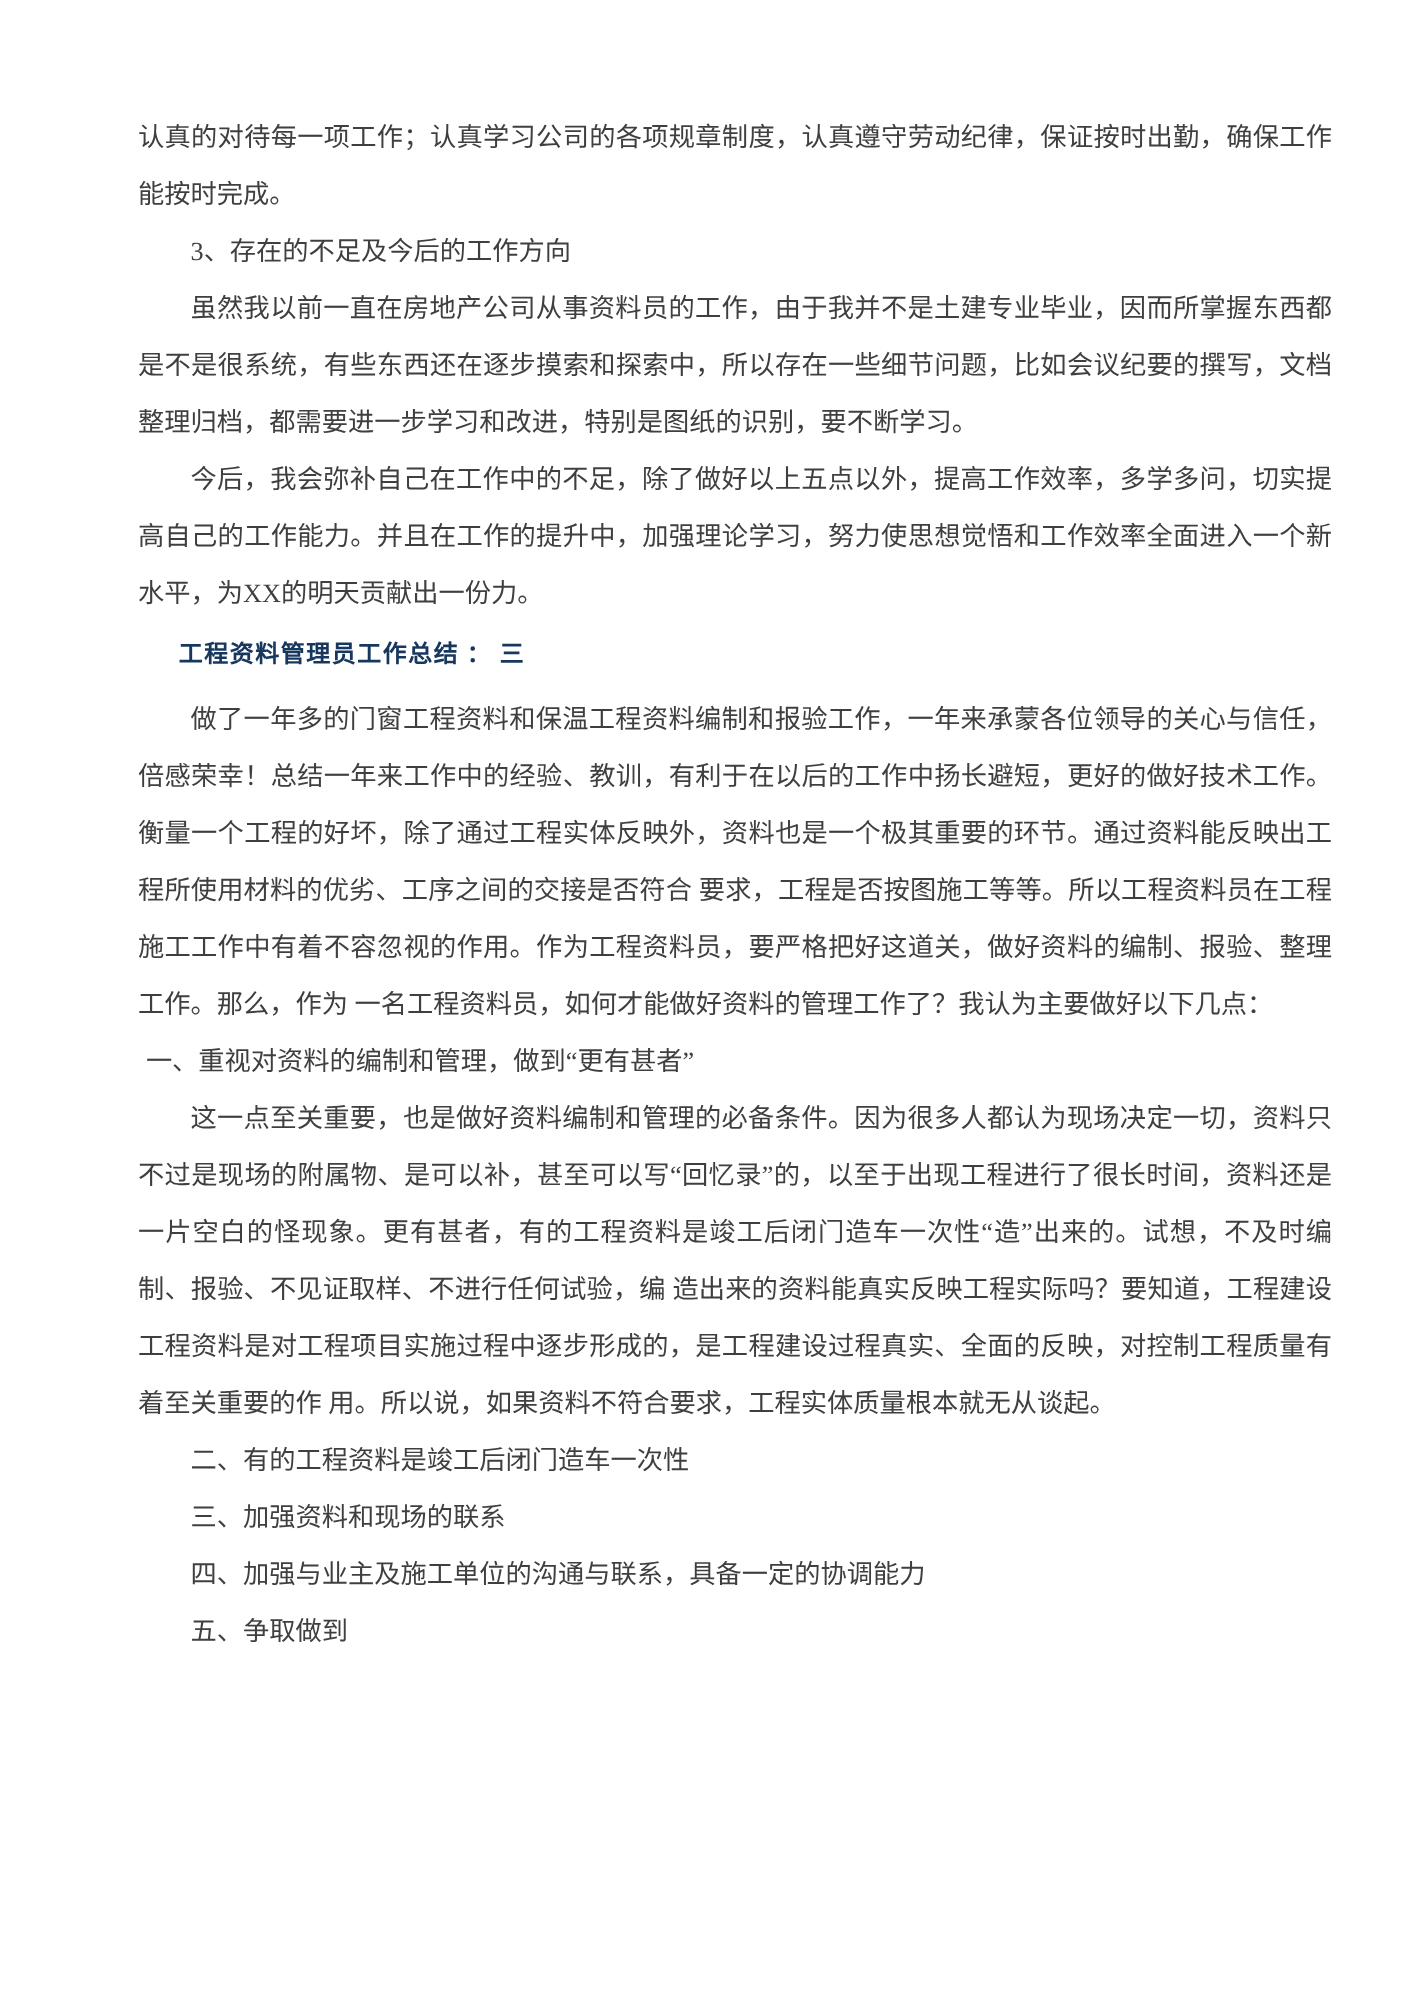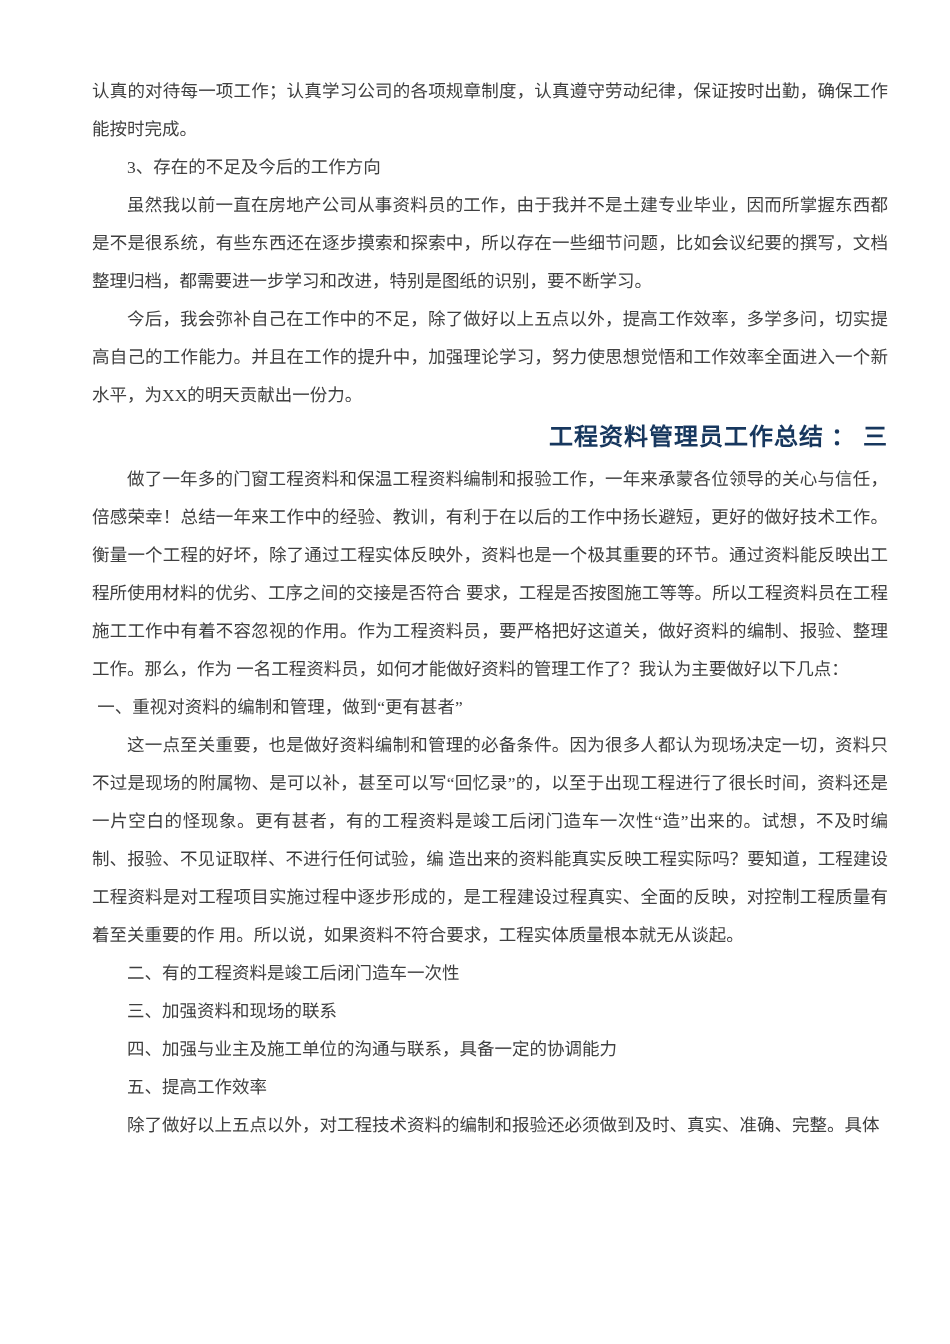--- a/index.html
+++ b/index.html
@@ -28,37 +28,36 @@
   }
   .indent {
     text-indent: 2em;
   }
   .small-indent {
     text-indent: 0.3em;
   }
   .h-section {
     color: #17375e;
     font-weight: bold;
-    font-size: 24px;
+    font-size: 16px;
     line-height: 46px;
     text-indent: 1.7em;
     letter-spacing: 1px;
-    text-align: right;
+    text-align: left;
   }
 </style>
 </head>
 <body>
 
 <div class="page">
   <p>认真的对待每一项工作；认真学习公司的各项规章制度，认真遵守劳动纪律，保证按时出勤，确保工作能按时完成。</p>
   <p class="indent">3、存在的不足及今后的工作方向</p>
   <p class="indent">虽然我以前一直在房地产公司从事资料员的工作，由于我并不是土建专业毕业，因而所掌握东西都是不是很系统，有些东西还在逐步摸索和探索中，所以存在一些细节问题，比如会议纪要的撰写，文档整理归档，都需要进一步学习和改进，特别是图纸的识别，要不断学习。</p>
   <p class="indent">今后，我会弥补自己在工作中的不足，除了做好以上五点以外，提高工作效率，多学多问，切实提高自己的工作能力。并且在工作的提升中，加强理论学习，努力使思想觉悟和工作效率全面进入一个新水平，为XX的明天贡献出一份力。</p>
   <p class="h-section">工程资料管理员工作总结 ： 三</p>
   <p class="indent">做了一年多的门窗工程资料和保温工程资料编制和报验工作，一年来承蒙各位领导的关心与信任，倍感荣幸！总结一年来工作中的经验、教训，有利于在以后的工作中扬长避短，更好的做好技术工作。衡量一个工程的好坏，除了通过工程实体反映外，资料也是一个极其重要的环节。通过资料能反映出工程所使用材料的优劣、工序之间的交接是否符合 要求，工程是否按图施工等等。所以工程资料员在工程施工工作中有着不容忽视的作用。作为工程资料员，要严格把好这道关，做好资料的编制、报验、整理工作。那么，作为 一名工程资料员，如何才能做好资料的管理工作了？我认为主要做好以下几点：</p>
   <p class="small-indent">一、重视对资料的编制和管理，做到“更有甚者”</p>
   <p class="indent">这一点至关重要，也是做好资料编制和管理的必备条件。因为很多人都认为现场决定一切，资料只不过是现场的附属物、是可以补，甚至可以写“回忆录”的，以至于出现工程进行了很长时间，资料还是一片空白的怪现象。更有甚者，有的工程资料是竣工后闭门造车一次性“造”出来的。试想，不及时编制、报验、不见证取样、不进行任何试验，编 造出来的资料能真实反映工程实际吗？要知道，工程建设工程资料是对工程项目实施过程中逐步形成的，是工程建设过程真实、全面的反映，对控制工程质量有着至关重要的作 用。所以说，如果资料不符合要求，工程实体质量根本就无从谈起。</p>
   <p class="indent">二、有的工程资料是竣工后闭门造车一次性</p>
   <p class="indent">三、加强资料和现场的联系</p>
   <p class="indent">四、加强与业主及施工单位的沟通与联系，具备一定的协调能力</p>
-  <p class="indent">五、提高工作效率</p>
-  <p class="indent">除了做好以上五点以外，对工程技术资料的编制和报验还必须做到及时、真实、准确、完整。具体</p>
+  <p class="indent">五、争取做到</p>
 </div>
 
 </body></html>

